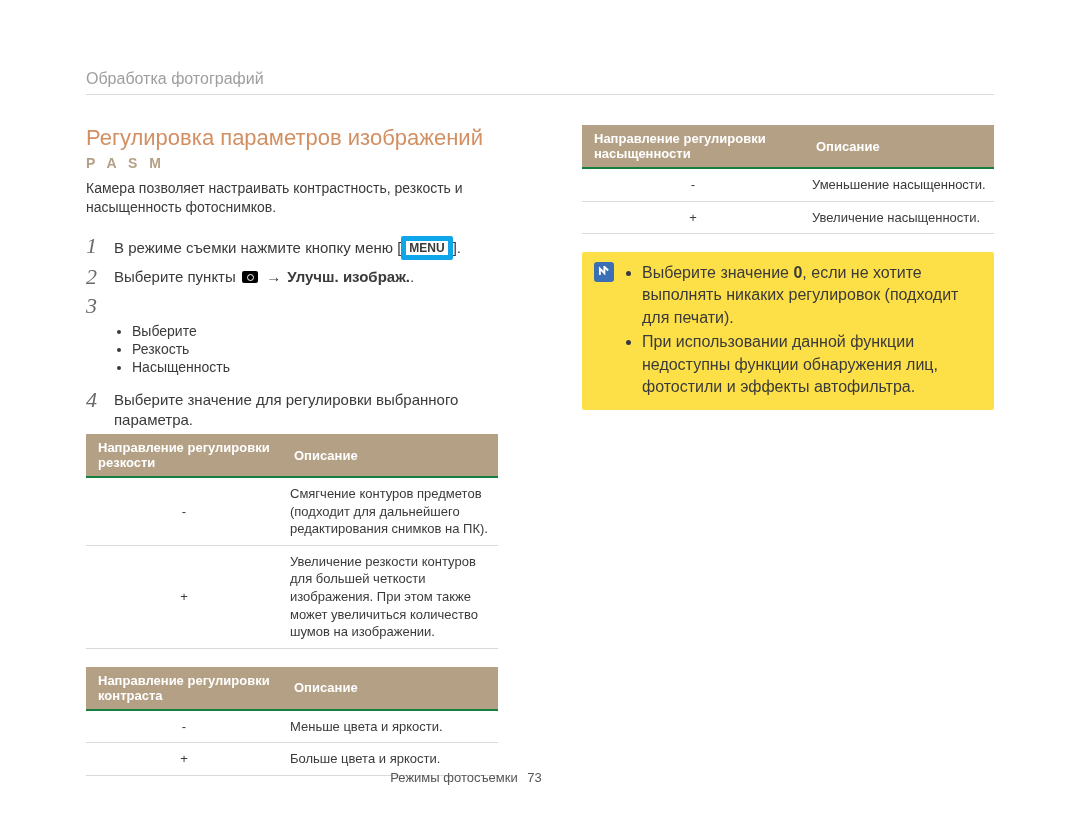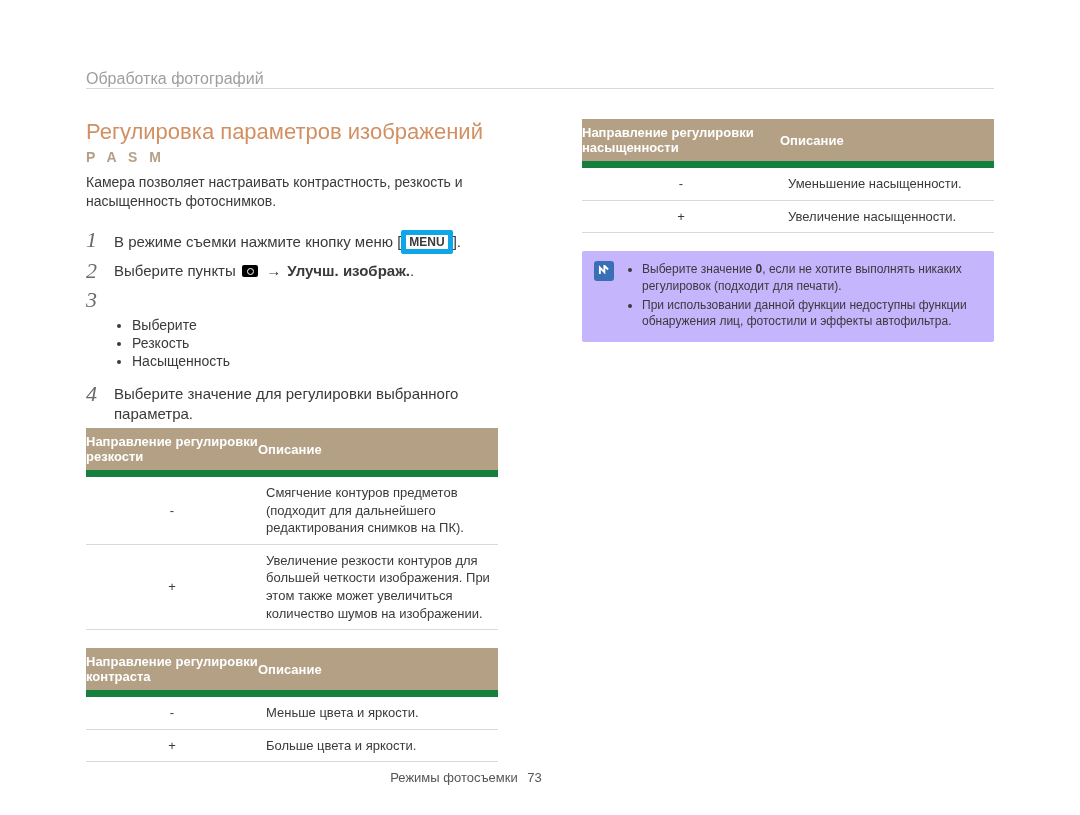--- a/index.html
+++ b/index.html
@@ -12,20 +12,21 @@
     height: 815px;
     box-sizing: border-box;
   }
   .page {
     padding: 70px 86px 0 86px;
   }
   .breadcrumb {
     color: #9e9e9e;
     font-size: 16px;
     border-bottom: 1px solid #d9d9d9;
+    padding-bottom: 6px;
     margin-bottom: 30px;
   }
   .columns {
     display: flex;
     gap: 84px;
   }
   .col {
     flex: 1;
     min-width: 0;
   }
@@ -118,43 +119,43 @@
     border-collapse: collapse;
     font-size: 13px;
     margin-bottom: 18px;
     table-layout: fixed;
   }
   table.info th {
     background: #b4a085;
     color: #fff;
     text-align: left;
     font-weight: 700;
-    padding: 6px 0;
-    border-bottom: 7px solid #15803d;
+    padding: 6px 12px;
+    border-bottom: 2px solid #15803d;
   }
   table.info th:first-child {
     width: 172px;
   }
   .col-right table.info th:first-child {
     width: 198px;
   }
   table.info td {
     padding: 7px 8px;
     border-bottom: 1px solid #d9d9d9;
     vertical-align: middle;
     line-height: 1.35;
   }
   table.info td:first-child {
     text-align: center;
   }
   .note-box {
     display: flex;
-    background: #c4b5fd;
+    background: #fde047;
     padding: 10px 12px;
-    font-size: 12px;
+    font-size: 16px;
     line-height: 1.4;
     border-radius: 2px;
     margin-top: 18px;
   }
   .note-icon {
     width: 20px;
     height: 20px;
     background: #3b6fb5;
     color: #fff;
     border-radius: 3px;

